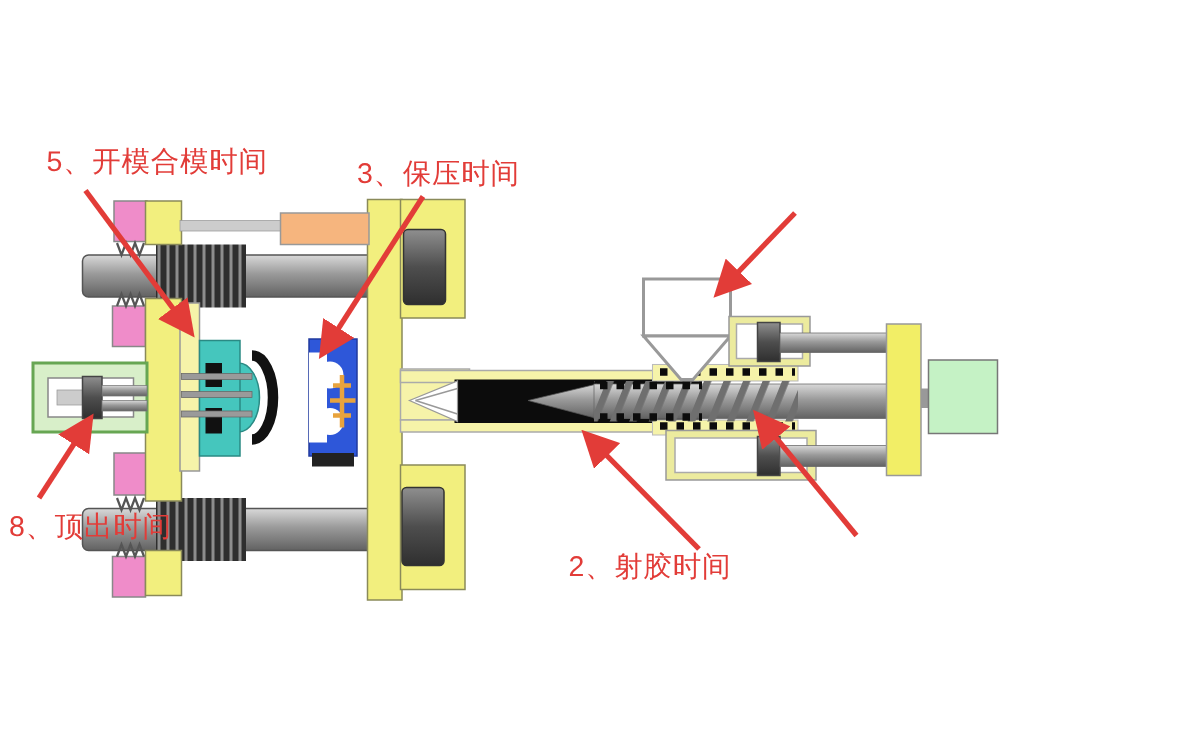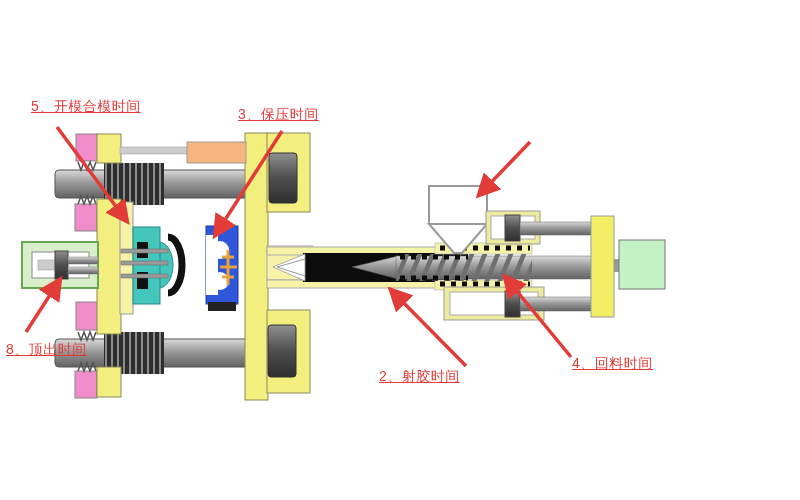--- a/index.html
+++ b/index.html
@@ -2,22 +2,22 @@
 <html><head>
 <meta charset="utf-8">
 <style>
   html,body{margin:0;padding:0;background:#fff;}
   .stage{
     position:relative;width:800px;height:500px;background:#ffffff;overflow:hidden;
     font-family:"Liberation Sans","DejaVu Sans",sans-serif;
   }
   .stage svg{position:absolute;left:0;top:0;}
   .lbl{
-    position:absolute;color:#e23c38;font-size:14px;line-height:1.2;
-    white-space:nowrap;letter-spacing:0.5px;z-index:5;text-decoration:underline;
+    position:absolute;color:#e23c38;font-size:19px;line-height:1.2;
+    white-space:nowrap;letter-spacing:0.5px;z-index:5;
   }
   .lbl-1{left:518px;top:117px;}
   .lbl-2{left:379px;top:368px;}
   .lbl-3{left:238px;top:106px;text-align:center;}
   .lbl-4{left:572px;top:355px;}
   .lbl-5{left:31px;top:98px;}
   .lbl-6{left:6px;top:341px;}
 </style>
 </head>
 <body>
@@ -166,16 +166,15 @@
       <line x1="466" y1="366" x2="392" y2="291" marker-end="url(#arrowHead)"></line>
       <line x1="282" y1="131" x2="216" y2="234" marker-end="url(#arrowHead)"></line>
       <line x1="571" y1="357" x2="506" y2="278" marker-end="url(#arrowHead)"></line>
       <line x1="57" y1="127" x2="126" y2="220" marker-end="url(#arrowHead)"></line>
       <line x1="26" y1="332" x2="59" y2="281" marker-end="url(#arrowHead)"></line>
     </g>
   </svg>
 
   <div class="lbl lbl-2">2、射胶时间</div>
   <div class="lbl lbl-3">3、保压时间</div>
-  <div class="lbl lbl-4">4、回料时间</div>
   <div class="lbl lbl-5">5、开模合模时间</div>
   <div class="lbl lbl-6">8、顶出时间</div>
 </div>
 
 </body></html>

